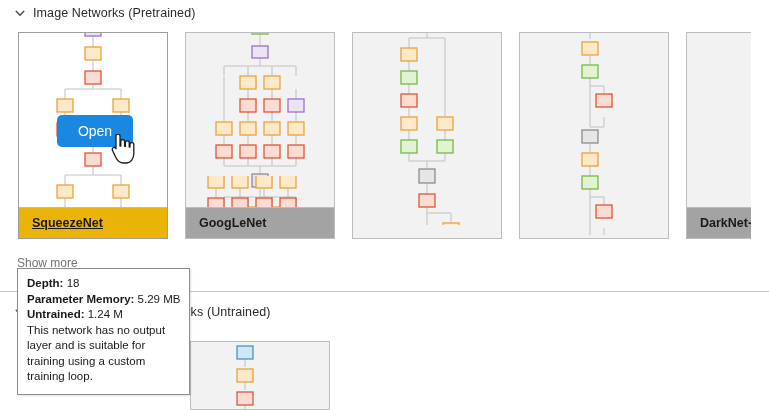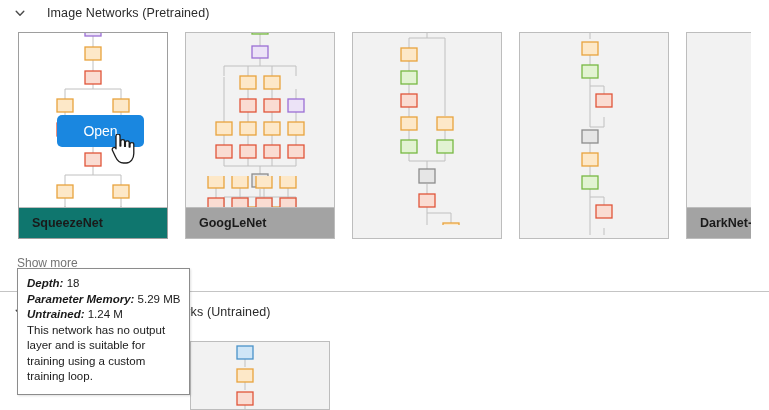--- a/index.html
+++ b/index.html
@@ -6,21 +6,21 @@
   body{
     width:769px;height:410px;overflow:hidden;position:relative;
     background:#ffffff;
     font-family:"Liberation Sans","DejaVu Sans",sans-serif;
     font-size:12px;color:#1a1a1a;
     -webkit-font-smoothing:antialiased;
   }
   
   .section-header{
     position:absolute;left:14px;top:4px;height:18px;
-    display:flex;align-items:center;gap:21px;
+    display:flex;align-items:center;gap:7px;
   }
   .chevron{
     width:12px;height:12px;display:inline-block;position:relative;flex:0 0 auto;
   }
   .chevron svg{display:block;}
   .section-title{
     font-size:12.5px;color:#2b2b2b;white-space:nowrap;letter-spacing:.1px;
   }
   
   .card-row{position:absolute;left:18px;top:32px;display:flex;gap:17px;}
@@ -33,27 +33,27 @@
   .card .thumb{
     flex:1 1 auto;position:relative;overflow:hidden;background:transparent;
   }
   .card .thumb svg{position:absolute;left:0;top:-8px;}
   .card .label{
     height:31px;flex:0 0 31px;box-sizing:border-box;
     border-top:1px solid #bdbdbd;background:#a3a3a3;
     display:flex;align-items:center;padding-left:13px;
     font-weight:bold;font-size:12.5px;color:#1a1a1a;
   }
-  .card.selected .label{background:#0f766e;}
+  .card.selected .label{background:#eab308;text-decoration:underline;}
   
   .card.clipped{width:150px;}
   .card-row-clip{overflow:hidden;width:751px;}
   
   .open-btn{
-    position:absolute;left:57px;top:115px;width:87px;height:32px;
+    position:absolute;left:57px;top:115px;width:76px;height:32px;
     background:#1a87e0;border:none;border-radius:5px;
     color:#ffffff;font-size:14px;font-family:"Liberation Sans",sans-serif;
     display:flex;align-items:center;justify-content:center;
     cursor:pointer;z-index:40;box-shadow:0 0 0 rgba(0,0,0,0);
   }
   
   .cursor{position:absolute;left:110px;top:134px;z-index:60;pointer-events:none;}
   
   .show-more{
     position:absolute;left:17px;top:256px;
@@ -79,21 +79,21 @@
     box-sizing:border-box;
     background:#ffffff;border:1px solid #8c8c8c;
     padding:7px 9px 9px 9px;
     font-size:11.5px;line-height:15.5px;color:#1a1a1a;
     z-index:50;
     box-shadow:1px 1px 2px rgba(0,0,0,.12);
   }
   .tooltip p{margin:0;}
   .tooltip .tt-desc{margin-bottom:9px;}
   .tooltip .tt-row{white-space:nowrap;}
-  .tooltip .tt-key{font-weight:bold;font-style:italic;}
+  .tooltip .tt-key{font-weight:bold;}
   .tooltip .tt-note{margin-top:0px;}
 </style>
 </head>
 <body>
 
 <div class="section-header">
   <span class="chevron">
     <svg width="12" height="12" viewBox="0 0 12 12">
       <path d="M2.2 4.2 L6 8.2 L9.8 4.2" fill="none" stroke="#4a4a4a" stroke-width="1.4" stroke-linecap="round" stroke-linejoin="round"></path>
     </svg>

